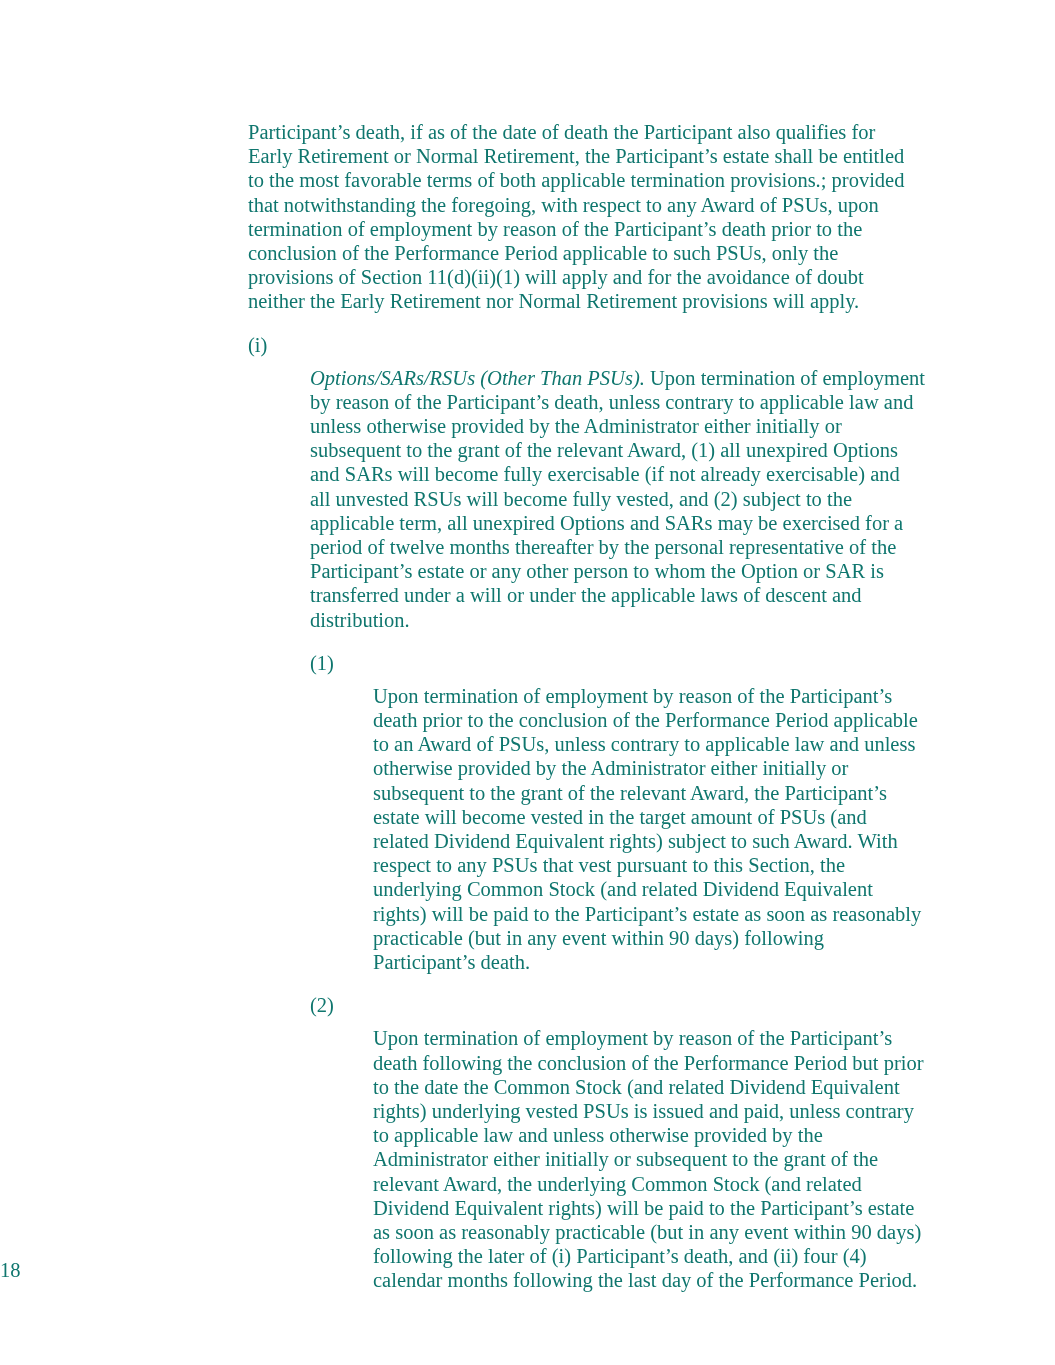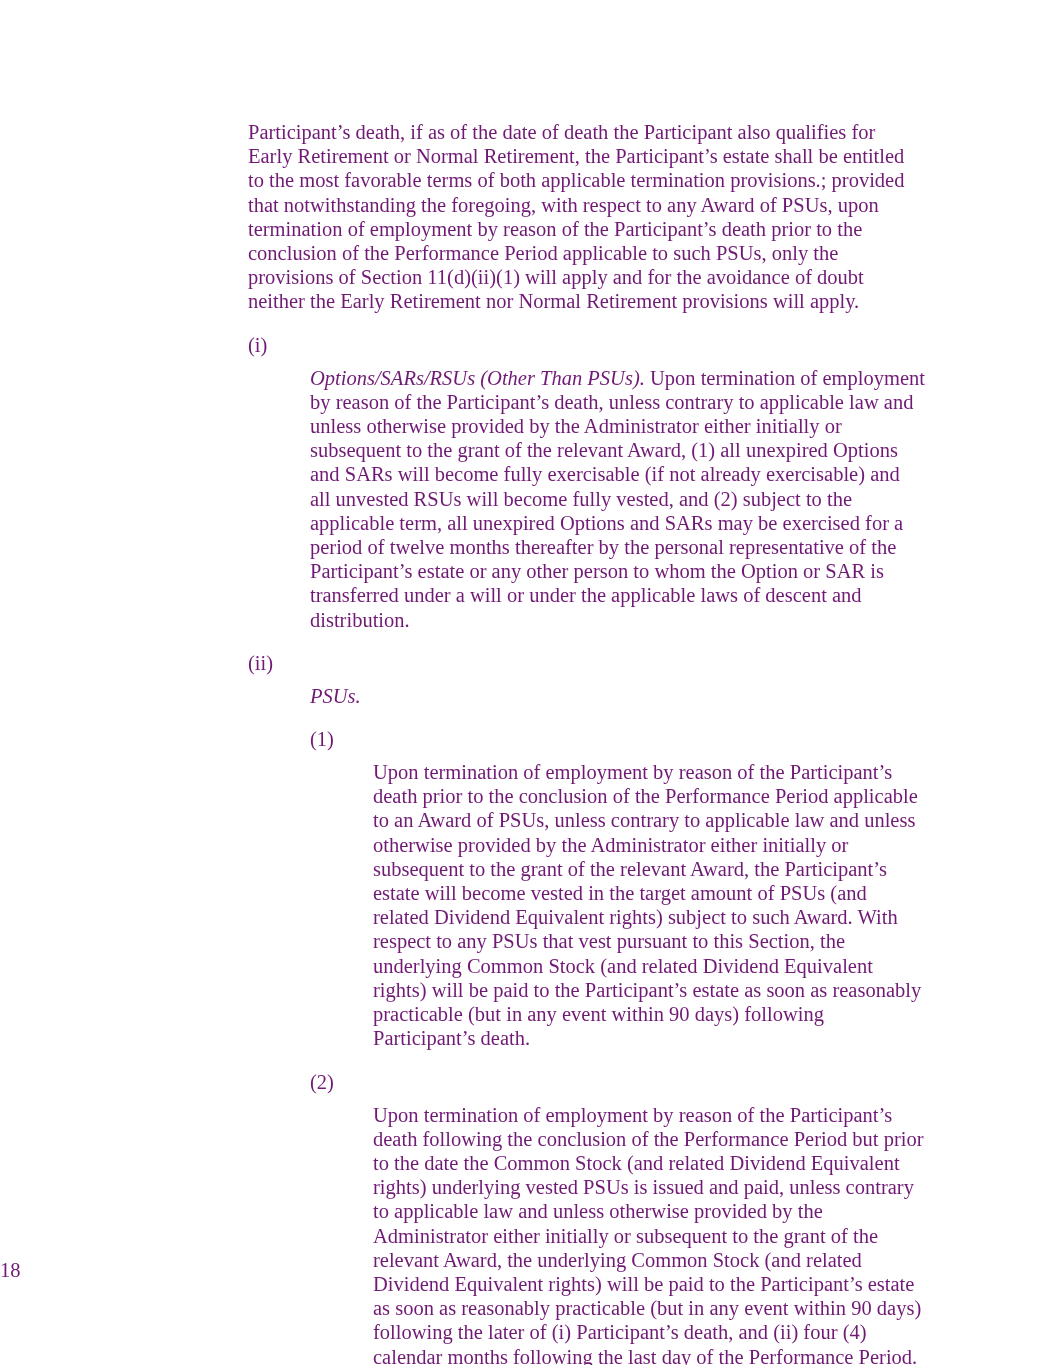--- a/index.html
+++ b/index.html
@@ -5,21 +5,21 @@
   html, body {
     margin: 0;
     padding: 0;
     background: #ffffff;
   }
   .page {
     position: relative;
     width: 1055px;
     height: 1365px;
     background: #ffffff;
-    color: #701a75;
+    color: #0f766e;
     font-family: "Liberation Serif", "DejaVu Serif", serif;
     font-size: 20.5px;
     line-height: 24.2px;
     overflow: hidden;
   }
   .content {
     position: absolute;
     top: 120px;
     left: 0;
     right: 0;
@@ -73,24 +73,20 @@
 subsequent to the grant of the relevant Award, (1) all unexpired Options
 and SARs will become fully exercisable (if not already exercisable) and
 all unvested RSUs will become fully vested, and (2) subject to the
 applicable term, all unexpired Options and SARs may be exercised for a
 period of twelve months thereafter by the personal representative of the
 Participant’s estate or any other person to whom the Option or SAR is
 transferred under a will or under the applicable laws of descent and
 distribution.</span></span>
     </div>
 
-    <div class="clause-row level-1">
-      <span class="clause-label">(ii)</span>
-      <span class="clause-text ital">PSUs.</span>
-    </div>
 
     <div class="clause-row level-2">
       <span class="clause-label">(1)</span>
       <span class="clause-text">Upon termination of employment by reason of the Participant’s
 death prior to the conclusion of the Performance Period applicable
 to an Award of PSUs, unless contrary to applicable law and unless
 otherwise provided by the Administrator either initially or
 subsequent to the grant of the relevant Award, the Participant’s
 estate will become vested in the target amount of PSUs (and
 related Dividend Equivalent rights) subject to such Award. With

